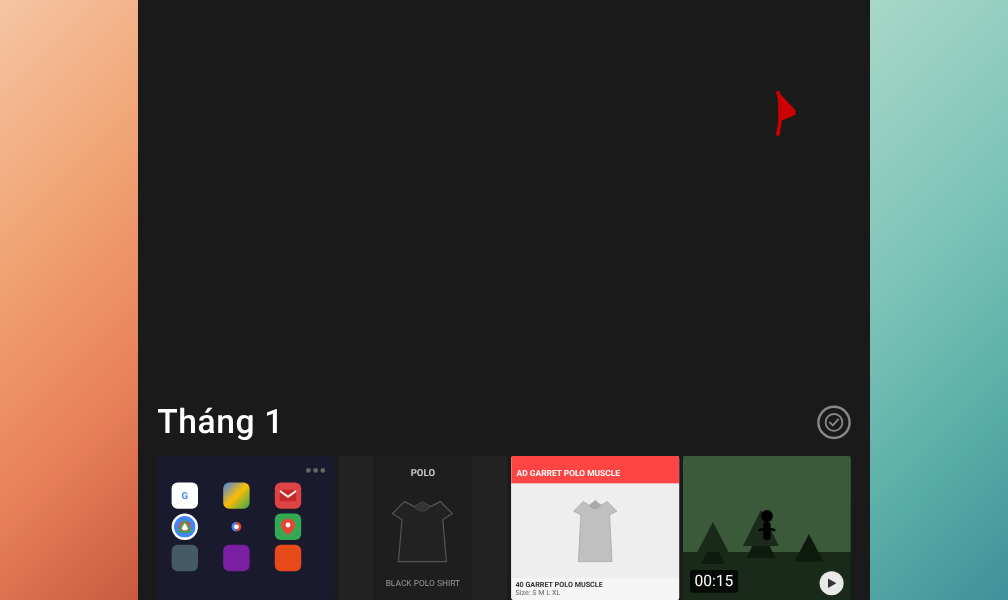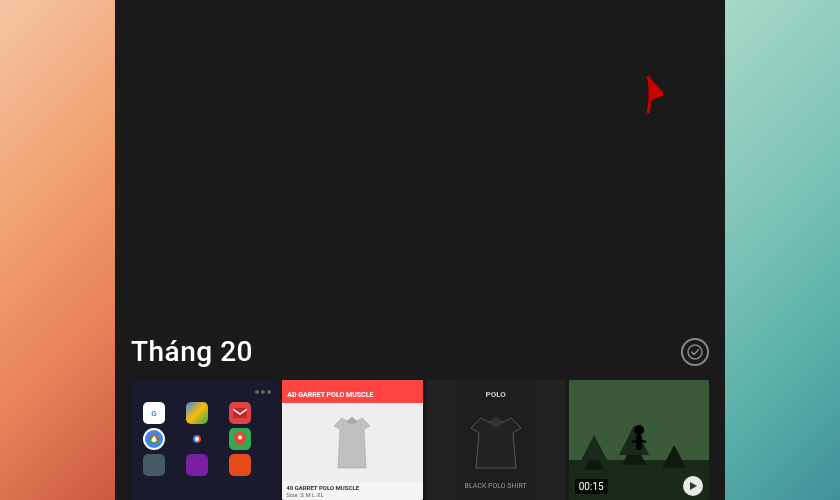--- a/index.html
+++ b/index.html
@@ -338,21 +338,21 @@
         <marker id="arrowhead" markerWidth="8" markerHeight="6" refX="8" refY="3" orient="auto">
           <polygon points="0 0, 8 3, 0 6" fill="#cc0000"></polygon>
         </marker>
       </defs>
       <path d="M 55 45 Q 60 20 55 8" stroke="#cc0000" stroke-width="3" fill="none" marker-end="url(#arrowhead)"></path>
     </svg>
   </div>
 
   <div class="content-area">
     <div class="month-header">
-      <span class="month-label">Tháng 20</span>
+      <span class="month-label">Tháng 1</span>
       <div class="check-circle">
         <svg width="16" height="16" viewBox="0 0 16 16">
           <circle cx="8" cy="8" r="7" stroke="#888" stroke-width="1.5" fill="none"></circle>
           <path d="M 4.5 8 L 7 10.5 L 11.5 5.5" stroke="#888" stroke-width="1.5" fill="none" stroke-linecap="round" stroke-linejoin="round"></path>
         </svg>
       </div>
     </div>
 
     <div class="thumbnails-row">
 
@@ -393,52 +393,52 @@
                   <circle cx="6" cy="5.5" r="2" fill="white"></circle>
                 </svg>
             </div>
             <div class="app-icon app-misc1" style="background:#455a64;"></div>
             <div class="app-icon app-misc2" style="background:#7b1fa2;"></div>
             <div class="app-icon app-misc3" style="background:#e64a19;"></div>
           </div>
         </div>
       </div>
 
+      <div class="thumb thumb-2">
+        <div class="polo-area">
+          <div class="polo-label" style="font-size:8px; color:#ccc; font-weight:bold; text-align:center;">POLO</div>
+          <svg width="70" height="65" viewBox="0 0 70 65">
+
+            <path d="M20 10 L10 20 L18 25 L15 60 L55 60 L52 25 L60 20 L50 10 L42 14 Q35 18 28 14 Z" fill="#222" stroke="#555" stroke-width="1"></path>
+
+            <path d="M28 14 Q35 22 42 14 Q38 12 35 10 Q32 12 28 14Z" fill="#333" stroke="#555" stroke-width="0.5"></path>
+
+            <line x1="10" y1="20" x2="18" y2="25" stroke="#444" stroke-width="0.5"></line>
+            <line x1="60" y1="20" x2="52" y2="25" stroke="#444" stroke-width="0.5"></line>
+          </svg>
+          <div style="font-size:7px; color:#999; text-align:center; padding:0 4px;">BLACK POLO SHIRT</div>
+        </div>
+      </div>
+
       <div class="thumb thumb-3" style="background:#f5f5f5; flex-direction:column;">
         <div style="background:#ff4444; padding:2px 5px;">
           <span style="font-size:7px; color:white; font-weight:bold;">AD GARRET POLO MUSCLE</span>
         </div>
         <div style="flex:1; display:flex; align-items:center; justify-content:center; background:#eee;">
           <svg width="50" height="65" viewBox="0 0 50 65">
             <path d="M15 8 L7 16 L13 19 L11 58 L39 58 L37 19 L43 16 L35 8 L30 11 Q25 14 20 11 Z" fill="#c0c0c0" stroke="#999" stroke-width="0.5"></path>
             <path d="M20 11 Q25 17 30 11 Q27 9 25 7 Q23 9 20 11Z" fill="#aaa" stroke="#999" stroke-width="0.5"></path>
           </svg>
         </div>
         <div style="padding:2px 4px; background:#f5f5f5;">
           <div style="font-size:6px; color:#333; font-weight:bold;">40 GARRET POLO MUSCLE</div>
           <div style="font-size:6px; color:#666;">Size: S M L XL</div>
         </div>
       </div>
 
-      <div class="thumb thumb-2">
-        <div class="polo-area">
-          <div class="polo-label" style="font-size:8px; color:#ccc; font-weight:bold; text-align:center;">POLO</div>
-          <svg width="70" height="65" viewBox="0 0 70 65">
-
-            <path d="M20 10 L10 20 L18 25 L15 60 L55 60 L52 25 L60 20 L50 10 L42 14 Q35 18 28 14 Z" fill="#222" stroke="#555" stroke-width="1"></path>
-
-            <path d="M28 14 Q35 22 42 14 Q38 12 35 10 Q32 12 28 14Z" fill="#333" stroke="#555" stroke-width="0.5"></path>
-
-            <line x1="10" y1="20" x2="18" y2="25" stroke="#444" stroke-width="0.5"></line>
-            <line x1="60" y1="20" x2="52" y2="25" stroke="#444" stroke-width="0.5"></line>
-          </svg>
-          <div style="font-size:7px; color:#999; text-align:center; padding:0 4px;">BLACK POLO SHIRT</div>
-        </div>
-      </div>
-
       <div class="thumb thumb-4" style="position:relative; overflow:hidden;">
         <div style="width:100%; height:100%; background:linear-gradient(to bottom, #2d5a2d 0%, #1a3a1a 40%, #0d1f0d 100%); display:flex; align-items:center; justify-content:center;">
 
           <svg width="100%" height="100%" viewBox="0 0 150 120" preserveAspectRatio="xMidYMid slice">
 
             <rect width="150" height="80" fill="#3a5a3a"></rect>
 
             <rect y="80" width="150" height="40" fill="#1a2a1a"></rect>
 
             <polygon points="30,70 20,90 40,90" fill="#0d1a0d"></polygon>
@@ -446,21 +446,21 @@
             <polygon points="70,60 58,85 82,85" fill="#0d1a0d"></polygon>
             <polygon points="70,45 55,75 85,75" fill="#1a2a1a"></polygon>
             <polygon points="110,65 98,88 122,88" fill="#0d1a0d"></polygon>
 
             <circle cx="75" cy="50" r="5" fill="#000"></circle>
             <rect x="72" y="55" width="6" height="15" rx="2" fill="#000"></rect>
             <line x1="68" y1="62" x2="75" y2="60" stroke="#000" stroke-width="2"></line>
             <line x1="82" y1="62" x2="75" y2="60" stroke="#000" stroke-width="2"></line>
           </svg>
         </div>
-        <div class="video-duration" style="position:absolute; bottom:6px; left:6px; background:rgba(0,0,0,0.75); color:white; font-size:10px; padding:2px 4px; border-radius:2px;">00:15</div>
+        <div class="video-duration" style="position:absolute; bottom:6px; left:6px; background:rgba(0,0,0,0.75); color:white; font-size:13px; padding:2px 4px; border-radius:2px;">00:15</div>
         <div class="play-icon" style="position:absolute; bottom:4px; right:6px; width:20px; height:20px; border-radius:50%; background:rgba(255,255,255,0.9); display:flex; align-items:center; justify-content:center;">
           <svg width="10" height="10" viewBox="0 0 10 10">
               <polygon points="2,1 9,5 2,9" fill="#333"></polygon>
             </svg>
         </div>
       </div>
     </div>
   </div>
 </div>
 

